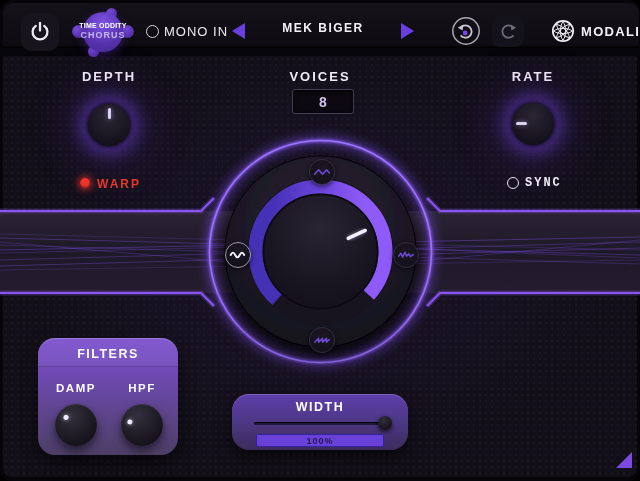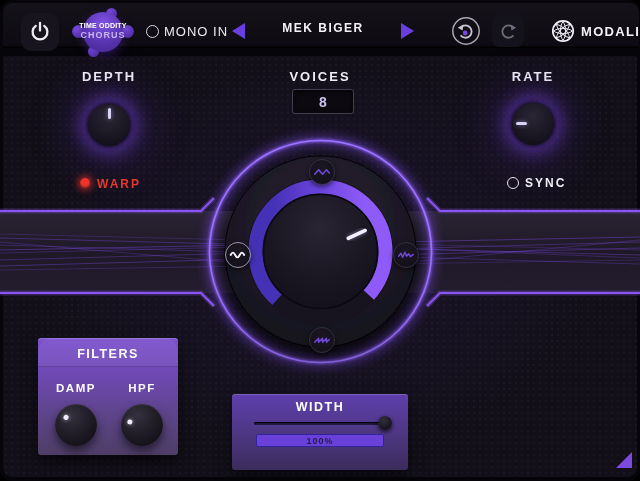--- a/index.html
+++ b/index.html
@@ -41,21 +41,21 @@
 
   
   .sec-label{width:80px;text-align:center;font-size:13px;font-weight:700;color:#efedf5;letter-spacing:2px;}
   .voices-box{left:292px;top:89px;width:60px;height:23px;background:#0c0a10;border:1px solid #433e4f;border-radius:3px;
               box-shadow:inset 0 1px 4px #000;display:flex;align-items:center;justify-content:center;
               font-size:14px;font-weight:700;color:#cfc4f0;cursor:pointer;}
   .warp-led{left:80px;top:178px;width:10px;height:10px;border-radius:50%;background:#f0352a;
             box-shadow:0 0 7px 2px rgba(240,53,42,.7), inset 0 -1px 2px rgba(0,0,0,.4);cursor:pointer;}
   .warp-label{left:97px;top:177px;font-size:12px;font-weight:700;color:#e8372b;letter-spacing:2px;cursor:pointer;}
   .sync-circle{left:507px;top:177px;width:10px;height:10px;border:1.5px solid #e6e3ee;border-radius:50%;cursor:pointer;}
-  .sync-label{left:525px;top:176px;font-size:12px;font-weight:700;color:#efedf5;letter-spacing:2px;cursor:pointer;}
+  .sync-label{left:525px;top:176px;font-size:12px;font-weight:700;color:#efedf5;letter-spacing:2px;cursor:pointer;font-family:Liberation Mono, monospace;}
 
   
   .bigknob{width:42px;height:42px;border-radius:50%;cursor:pointer;
     background:radial-gradient(circle at 50% 32%, #2a2633, #15111d 72%, #100d16);
     box-shadow:0 0 4px 1px rgba(0,0,0,.85), 0 0 18px 7px rgba(120,70,230,.55), 0 0 46px 18px rgba(120,70,230,.22);}
   .smallknob{position:absolute;width:42px;height:42px;border-radius:50%;cursor:pointer;
     background:radial-gradient(circle at 38% 28%, #34303e, #17141c 70%, #110e16);
     box-shadow:0 5px 10px rgba(0,0,0,.55), inset 0 1px 1px rgba(255,255,255,.07);}
   .ind{position:absolute;inset:0;transform:rotate(var(--rot));}
   .stick{position:absolute;top:4px;left:50%;width:3px;height:11px;margin-left:-1.5px;border-radius:2px;
@@ -65,21 +65,21 @@
 
   
   .color-label{left:270px;top:245px;width:101px;text-align:center;font-size:13px;font-weight:700;
                color:#b6a5ec;letter-spacing:2px;text-shadow:0 0 9px rgba(140,110,240,.9);cursor:pointer;}
   .wavebtn{width:26px;height:26px;border-radius:50%;box-sizing:border-box;border:1.5px solid #322d40;
            background:radial-gradient(circle at 50% 35%, #1b1723, #120f19);display:flex;align-items:center;
            justify-content:center;cursor:pointer;box-shadow:0 2px 5px rgba(0,0,0,.6);}
   .wavebtn.active{border-color:#9b95ab;}
 
   
-  .panel{position:absolute;border-radius:3px;
+  .panel{position:absolute;border-radius:17px;
     background:linear-gradient(180deg,#7d52cf 0%,#6f49b4 30%,#5b4484 72%,#4d3e66 100%);
     box-shadow:0 7px 16px rgba(0,0,0,.55), inset 0 1px 0 rgba(255,255,255,.18);}
   .panel.widthp{background:linear-gradient(180deg,#5e3fad 0%,#4c3680 55%,#3b2c5c 100%);}
   .panel-title{position:absolute;left:0;right:0;top:9px;text-align:center;font-size:12.5px;font-weight:700;
                color:#fff;letter-spacing:1.5px;}
   .panel-head{position:absolute;left:0;right:0;top:0;height:28px;border-radius:15px 15px 0 0;
               background:rgba(255,255,255,.05);border-bottom:1px solid rgba(0,0,0,.18);}
   .k-label{position:absolute;top:44px;width:60px;text-align:center;font-size:11.5px;font-weight:700;
            color:#fdfcff;letter-spacing:1.5px;}
   .slider-track{position:absolute;left:22px;top:28px;width:134px;height:3px;border-radius:2px;background:#221a3c;
@@ -228,21 +228,21 @@
             <div class="dot"></div>
           </div>
       </div>
       <div class="smallknob" style="left:83px;top:66px">
         <div class="ind" style="--rot:-78deg">
             <div class="dot"></div>
           </div>
       </div>
     </div>
 
-    <div class="panel widthp" style="left:232px;top:394px;width:176px;height:76px">
+    <div class="panel widthp" style="left:232px;top:394px;width:176px;height:56px">
       <div class="panel-title" style="top:6px">WIDTH</div>
       <div class="slider-track"></div>
       <div class="slider-thumb"></div>
       <div class="width-bar">100%</div>
     </div>
 
 
     <div class="abs resize-handle"></div>
 
     <div class="topbar">

